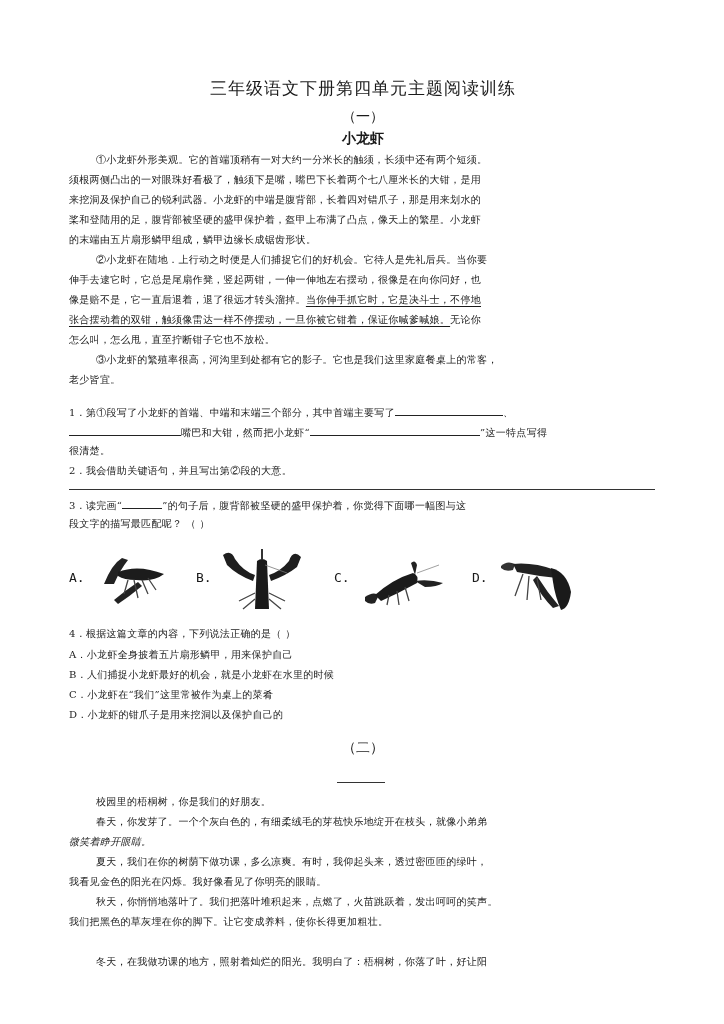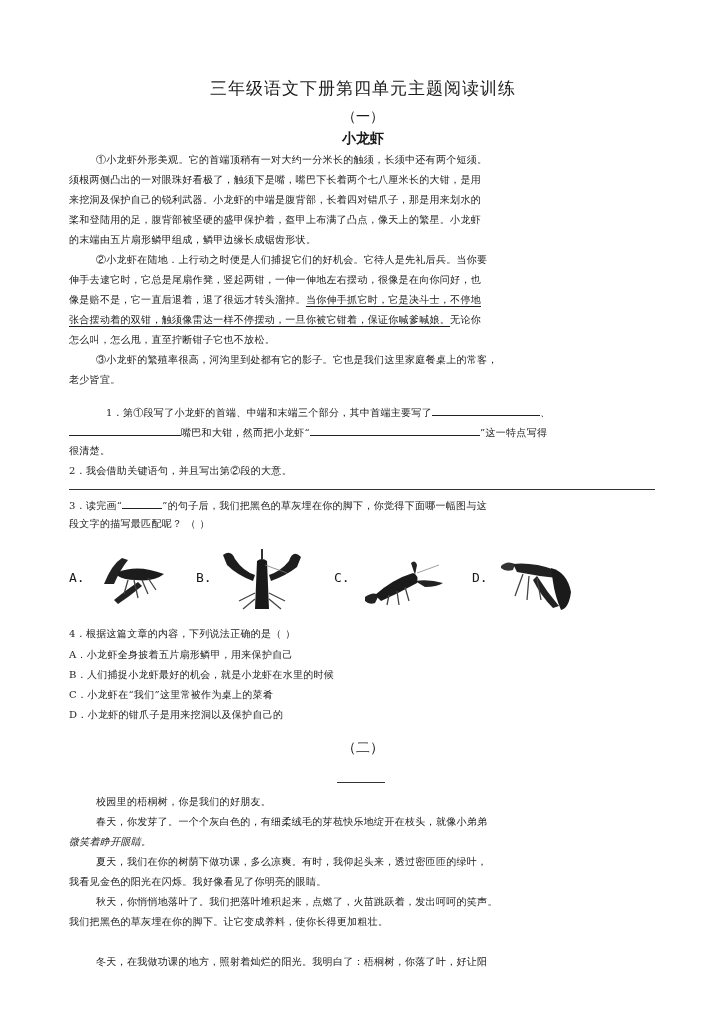--- a/index.html
+++ b/index.html
@@ -51,33 +51,33 @@
     <span>像是赔不是，它一直后退着，退了很远才转头溜掉。</span><span class="u">当你伸手抓它时，它是决斗士，不停地</span>
   </div>
   <div class="line" style="top:310px;">
     <span class="u">张合摆动着的双钳，触须像雷达一样不停摆动，一旦你被它钳着，保证你喊爹喊娘。</span><span>无论你</span>
   </div>
   <div class="line" style="top:330px;">怎么叫，怎么甩，直至拧断钳子它也不放松。</div>
 
   <div class="line indent" style="top:350px;">③小龙虾的繁殖率很高，河沟里到处都有它的影子。它也是我们这里家庭餐桌上的常客，</div>
   <div class="line" style="top:370px;">老少皆宜。</div>
 
-  <div class="line" style="top:401px;margin-left:37px;">
+  <div class="line" style="top:401px;">
     <span>1．第①段写了小龙虾的首端、中端和末端三个部分，其中首端主要写了</span><span class="blank" style="width:108px;"></span><span>、</span>
   </div>
   <div class="line" style="top:421px;">
     <span class="blank" style="width:112px;"></span><span>嘴巴和大钳，然而把小龙虾“</span><span class="blank" style="width:170px;"></span><span>”这一特点写得</span>
   </div>
   <div class="line" style="top:441px;">很清楚。</div>
 
   <div class="line" style="top:461px;text-align:right;">2．我会借助关键语句，并且写出第②段的大意。</div>
   <div class="rule" style="top:489px; width:586px;"></div>
 
   <div class="line" style="top:494px;">
-    <span>3．读完画“</span><span class="blank" style="width:40px;"></span><span>”的句子后，我们把黑色的草灰埋在你的脚下，你觉得下面哪一幅图与这</span>
+    <span>3．读完画“</span><span class="blank" style="width:40px;"></span><span>”的句子后，腹背部被坚硬的盛甲保护着，你觉得下面哪一幅图与这</span>
   </div>
   <div class="line" style="top:514px;">段文字的描写最匹配呢？  （      ）</div>
 
   <span class="opt-label" style="left:0; top:570px;">A.</span>
   <svg class="crayfish" style="left:25px; top:550px;" width="80" height="60" viewBox="0 0 80 60">
     <path d="M10 34 Q18 14 28 8 L34 10 Q26 20 20 34 Z" fill="#222"></path>
     <path d="M24 22 Q44 14 70 24 Q60 32 42 30 Q30 30 24 26 Z" fill="#1c1c1c"></path>
     <path d="M20 50 Q32 40 44 32 L48 36 Q36 46 24 54 Z" fill="#222"></path>
     <path d="M34 30 L30 44 M40 30 L44 48 M48 30 L54 44 M54 28 L62 40" stroke="#444" stroke-width="1.3"></path>
   </svg>

